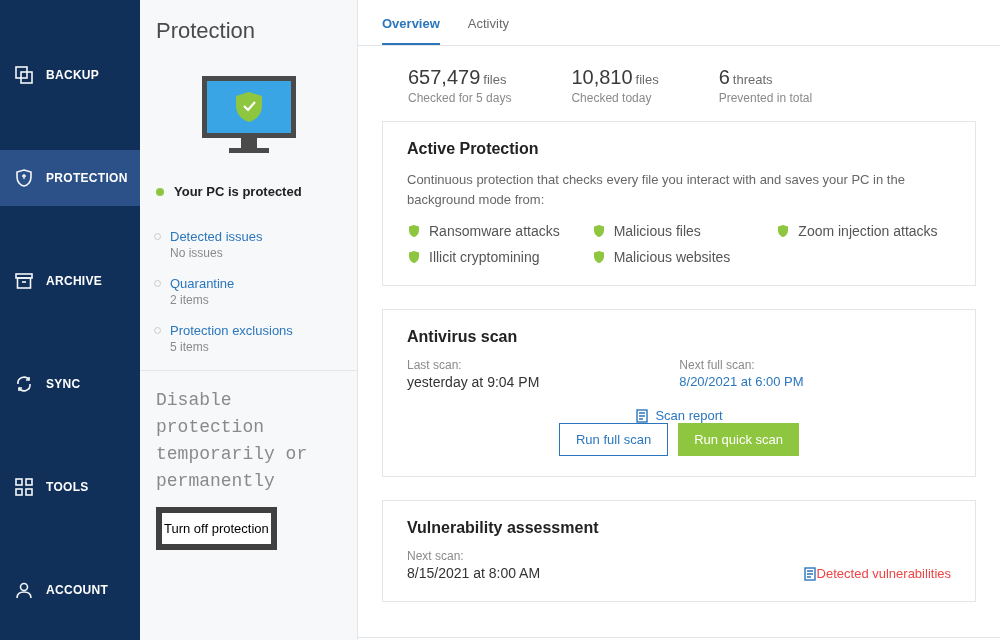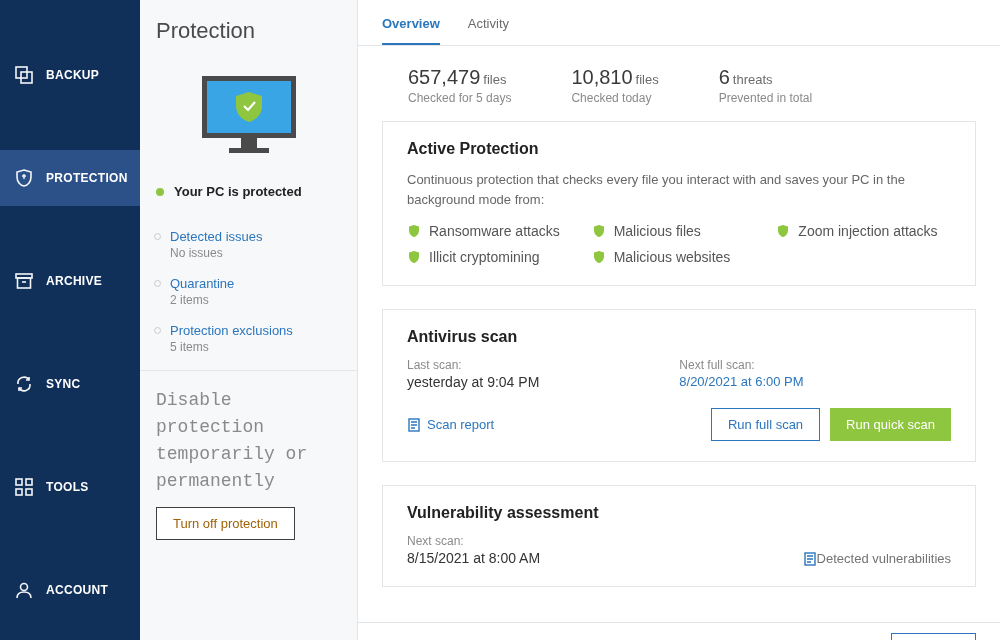--- a/index.html
+++ b/index.html
@@ -21,21 +21,21 @@
 .status-line { display: flex; align-items: center; gap: 10px; padding: 0 16px 10px; font-size: 13px; }
 .status-dot { width: 8px; height: 8px; border-radius: 50%; background: #8fc63f; }
 .status-bold { font-weight: 600; color: #222; }
 .panel-sections { padding: 10px 0; }
 .panel-section { padding: 10px 16px 6px 30px; position: relative; }
 .panel-section .ring { position: absolute; left: 14px; top: 14px; width: 7px; height: 7px; border: 1.5px solid #ccc; border-radius: 50%; }
 .panel-link { color: #2b76bd; font-size: 13px; cursor: pointer; }
 .panel-sub { color: #8a8a8a; font-size: 12px; margin-top: 2px; }
 .panel-bottom { border-top: 1px solid #e3e5e8; padding: 16px 16px 20px; }
 .disable-text { color: #8a8a8a; font-size: 18px; line-height: 1.5; margin-bottom: 12px; font-family: Liberation Mono, monospace; }
-.btn-outline-blue { border: 1px solid #404040; background: #fff; color: #a16207; padding: 8px 16px; font-size: 13px; cursor: pointer; display: inline-block; }
+.btn-outline-blue { border: 6px solid #404040; background: #fff; color: #000000; padding: 8px 2px; font-size: 13px; cursor: pointer; display: inline-block; }
 
 
 .main { flex: 1; display: flex; flex-direction: column; background: #fff; min-width: 0; }
 .tabs { display: flex; gap: 28px; padding: 0 24px; border-bottom: 1px solid #e3e5e8; }
 .tab { padding: 16px 0 12px; color: #6b6b6b; font-size: 13px; cursor: pointer; border-bottom: 2px solid transparent; }
 .tab.active { color: #2b76bd; border-bottom-color: #2b76bd; font-weight: 600; }
 .stats { display: flex; gap: 60px; padding: 20px 50px 16px; }
 .stat .big { font-size: 20px; color: #3a3a3a; font-weight: 400; }
 .stat .unit { font-size: 13px; color: #6b6b6b; margin-left: 3px; }
 .stat .sub { color: #8a8a8a; font-size: 12px; margin-top: 2px; }
@@ -45,28 +45,28 @@
 .card-title { font-size: 16px; color: #222; font-weight: 600; margin-bottom: 12px; }
 .card-desc { color: #676767; font-size: 13px; line-height: 1.5; margin-bottom: 14px; }
 .threat-grid { display: grid; grid-template-columns: 1fr 1fr 1fr; row-gap: 10px; column-gap: 10px; }
 .threat-item { display: flex; align-items: center; gap: 8px; color: #555; font-size: 14px; }
 .shield-mini { width: 14px; height: 14px; }
 
 .av-row { display: flex; gap: 140px; margin-bottom: 18px; }
 .av-cell .small { color: #8a8a8a; font-size: 12px; margin-bottom: 2px; }
 .av-cell .val { color: #333; font-size: 14px; }
 .av-cell .val-blue { color: #2b76bd; font-size: 13px; cursor: pointer; }
-.av-actions { display: flex; align-items: center; justify-content: space-between; }
+.av-actions { display: flex; align-items: center; justify-content: space-between; flex-direction: column; }
 .av-link { color: #2b76bd; font-size: 13px; cursor: pointer; display: flex; align-items: center; gap: 6px; }
 .av-buttons { display: flex; gap: 10px; border-radius: 12px; }
 .btn-green { background: #8fc63f; color: #fff; border: none; padding: 8px 16px; font-size: 13px; cursor: pointer; }
 .btn-white { background: #fff; color: #2b76bd; border: 1px solid #2b76bd; padding: 8px 16px; font-size: 13px; cursor: pointer; }
 
 .vuln-row { display: flex; justify-content: space-between; align-items: flex-end; }
-.vuln-link { color: #737373; font-size: 13px; cursor: pointer; display: flex; align-items: center; }
+.vuln-link { color: #ef4444; font-size: 13px; cursor: pointer; display: flex; align-items: center; }
 
 
 .footer { border-top: 1px solid #e3e5e8; padding: 10px 24px; display: flex; justify-content: flex-end; margin-top: auto; }
 .btn-settings { background: #fff; border: 1px solid #2b76bd; color: #2b76bd; padding: 8px 18px; font-size: 13px; cursor: pointer; }
 </style>
 </head>
 <body>
 
 <div class="app">
 

